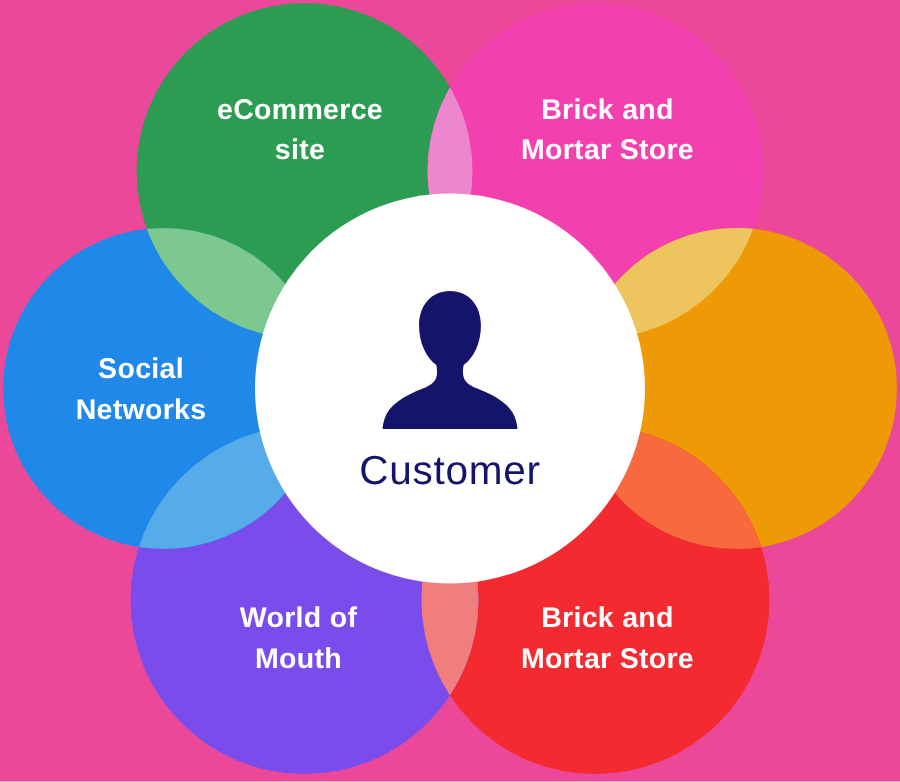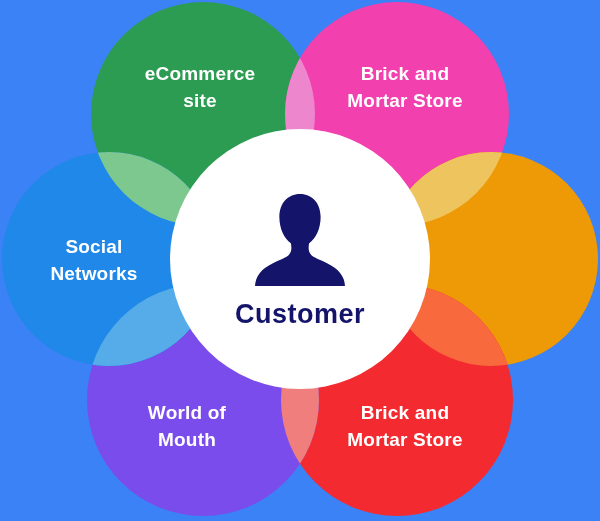--- a/index.html
+++ b/index.html
@@ -2,47 +2,47 @@
 <html><head>
 <meta charset="utf-8">
 <style>
   html, body { margin: 0; padding: 0; background: #ffffff; }
   #canvas {
     position: relative;
     width: 600px;
     height: 521px;
     overflow: hidden;
     font-family: "Liberation Sans", sans-serif;
-    background: #3b82f6;
+    background: #ec4899;
   }
   #flower-svg { position: absolute; left: 0; top: 0; }
   .petal-label {
     position: absolute;
     transform: translate(-50%, -50%);
     text-align: center;
     color: #ffffff;
     font-weight: 700;
     font-size: 19px;
     line-height: 1.42;
     white-space: pre-line;
     letter-spacing: 0.2px;
     pointer-events: none;
   }
   .label-ecommerce   { left: 200px; top: 88px;  }
   .label-brick-top   { left: 405px; top: 88px;  }
   .label-social      { left: 94px;  top: 261px; text-align: center; }
   .label-search      { left: 504px; top: 262px; }
-  .label-wom         { left: 187px; top: 427px; }
+  .label-wom         { left: 199px; top: 427px; }
   .label-brick-bot   { left: 405px; top: 427px; }
   .customer-label {
     position: absolute;
     left: 300px; top: 314px;
     transform: translate(-50%, -50%);
     color: #14146B;
-    font-weight: 700;
+    font-weight: 400;
     font-size: 27px;
     letter-spacing: 0.5px;
     white-space: nowrap;
     pointer-events: none;
   }
 </style>
 </head>
 <body>
 
 <div id="canvas">

